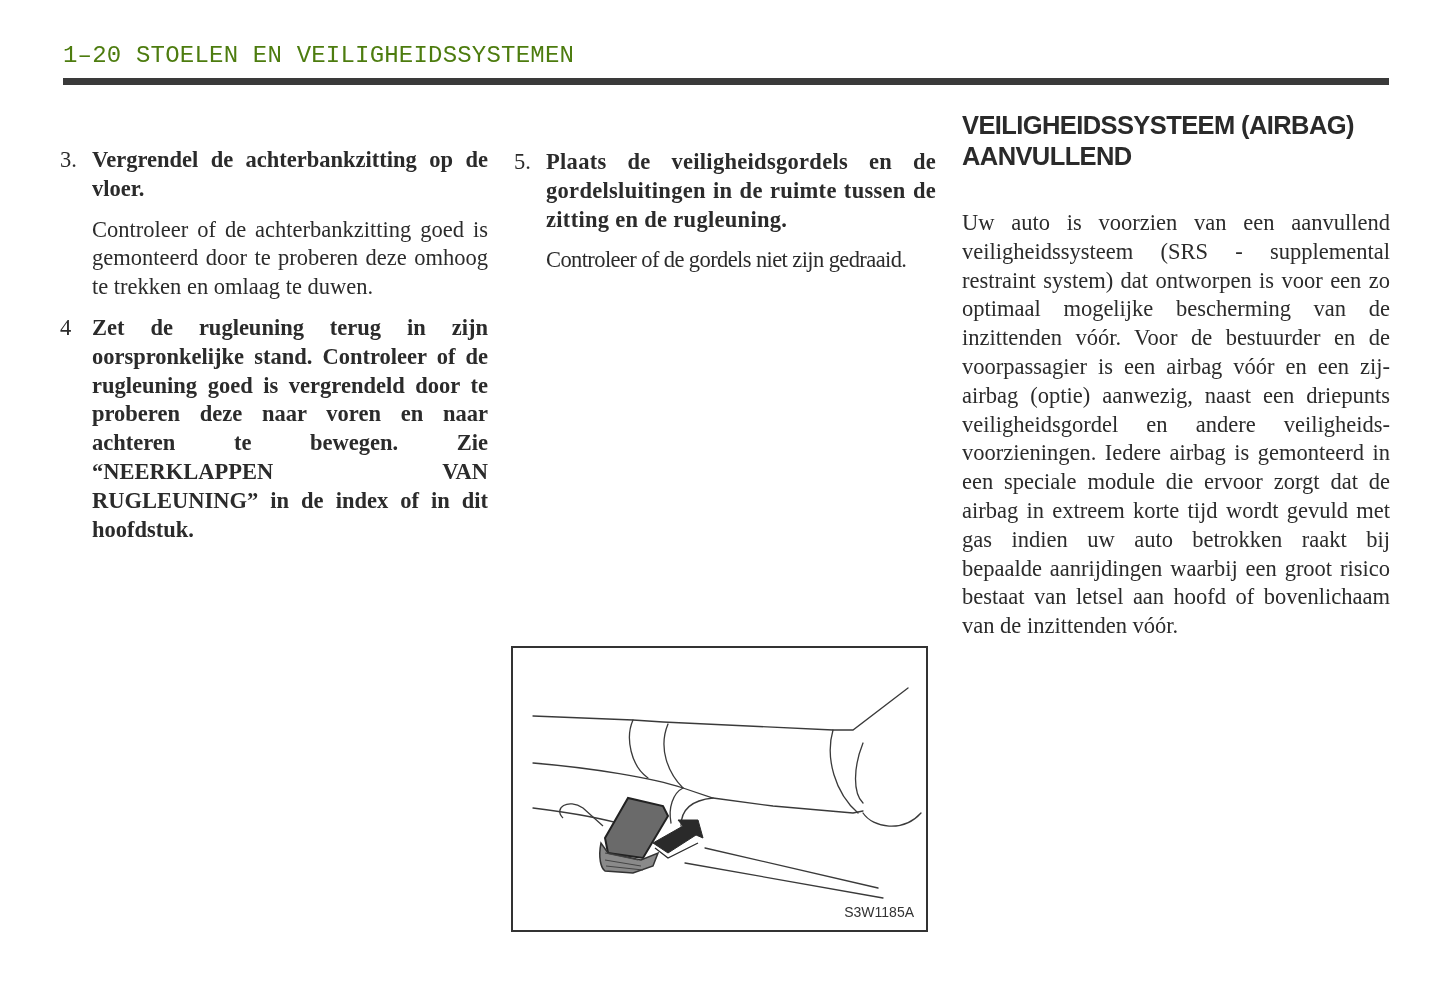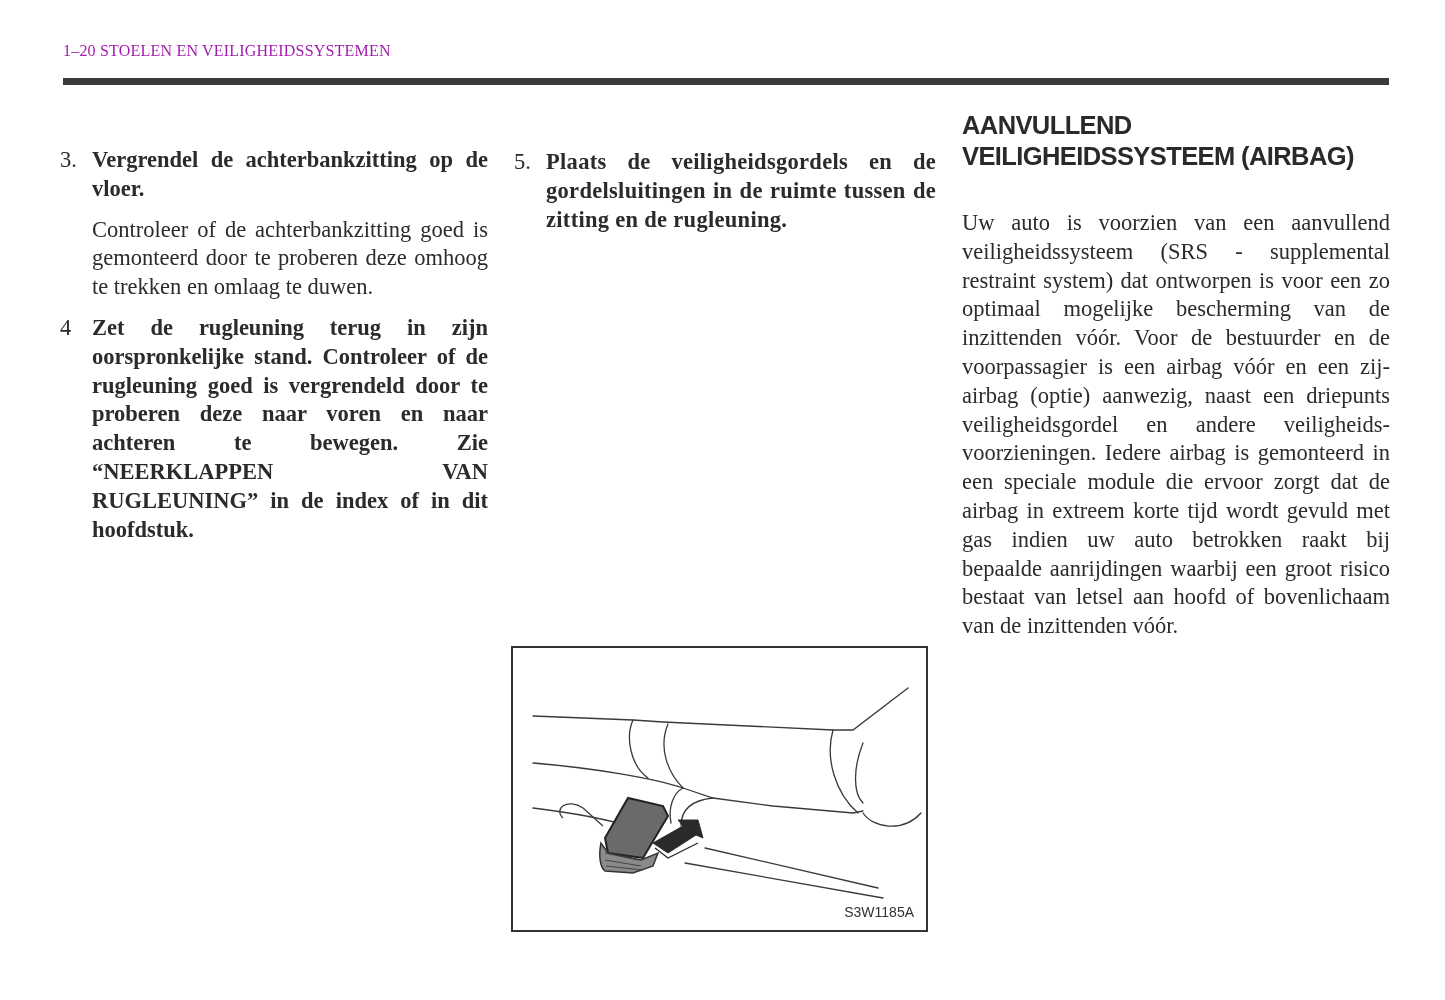--- a/index.html
+++ b/index.html
@@ -1,19 +1,19 @@
 <!DOCTYPE html>
 <html><head>
 <meta charset="utf-8">
 <style>
   html, body { margin: 0; padding: 0; background: #ffffff; }
   body { width: 1445px; height: 1000px; position: relative; overflow: hidden; color: #2a2a2a; }
   .header-title {
     position: absolute; left: 63px; top: 42px;
-    font-family: Liberation Serif, serif; font-size: 16px; letter-spacing: 0.2px; color: #a21caf;
+    font-family: Liberation Mono, monospace; font-size: 24px; letter-spacing: 0.2px; color: #4d7c0f;
   }
   .header-rule {
     position: absolute; left: 63px; top: 78px; width: 1326px; height: 7px; background: #3a3a3a;
   }
   .col { position: absolute; font-family: "Liberation Serif", serif; font-size: 22.5px; line-height: 28.8px; color: #2b2b2b; }
   .col1 { left: 60px; top: 146px; width: 428px; }
   .col2 { left: 514px; top: 148px; width: 422px; }
   .col3 { left: 962px; top: 110px; width: 428px; }
   .item { display: flex; margin-bottom: 12px; }
   .num { width: 32px; flex: 0 0 32px; }
@@ -52,26 +52,27 @@
     <span class="num">4</span>
     <span class="item-text">Zet de rugleuning terug in zijn oorspronkelijke stand. Controleer of de rugleuning goed is vergrendeld door te proberen deze naar voren en naar achteren te bewegen. Zie “NEERKLAPPEN VAN RUGLEUNING” in de index of in dit hoofdstuk.</span>
   </div>
 </div>
 
 <div class="col col2">
   <div class="item">
     <span class="num">5.</span>
     <span class="item-text">Plaats de veiligheidsgordels en de gordelsluitingen in de ruimte tussen de zitting en de rugleuning.</span>
   </div>
+  <div class="para">Controleer of de gordels niet zijn gedraaid.</div>
 </div>
 
 <div class="col col3">
   <div class="heading">
+    <div>VEILIGHEIDSSYSTEEM (AIRBAG)</div>
     <div>AANVULLEND</div>
-    <div>VEILIGHEIDSSYSTEEM (AIRBAG)</div>
   </div>
   <div class="body-para">Uw auto is voorzien van een aanvullend veiligheidssysteem (SRS - supplemental restraint system) dat ontworpen is voor een zo optimaal mogelijke bescherming van de inzittenden vóór. Voor de bestuurder en de voorpassagier is een airbag vóór en een zij-airbag (optie) aanwezig, naast een driepunts veiligheidsgordel en andere veiligheids-voorzieningen. Iedere airbag is gemonteerd in een speciale module die ervoor zorgt dat de airbag in extreem korte tijd wordt gevuld met gas indien uw auto betrokken raakt bij bepaalde aanrijdingen waarbij een groot risico bestaat van letsel aan hoofd of bovenlichaam van de inzittenden vóór.</div>
 </div>
 
 <div class="figure">
   <svg width="417" height="286" viewBox="0 0 417 286">
     <g fill="none" stroke="#3a3a3a" stroke-width="1.3" stroke-linecap="round">
 
       <path d="M20 68 L120 72 L150 74 L320 82 L340 82 L395 40"></path>
 

